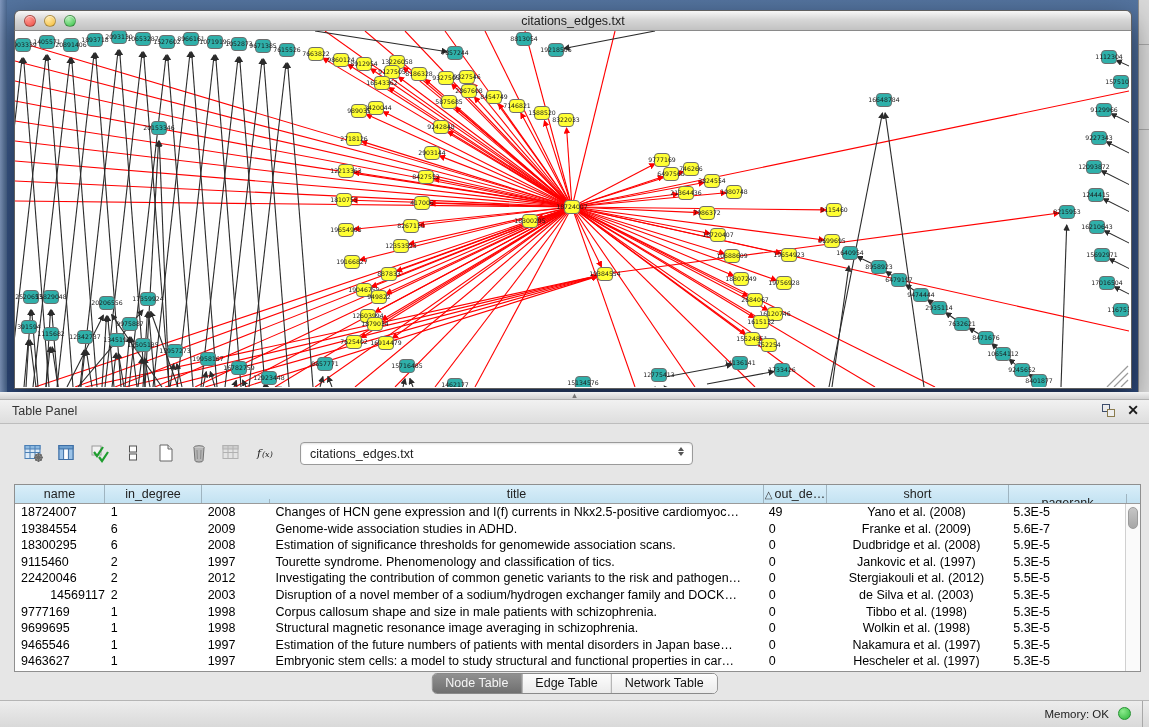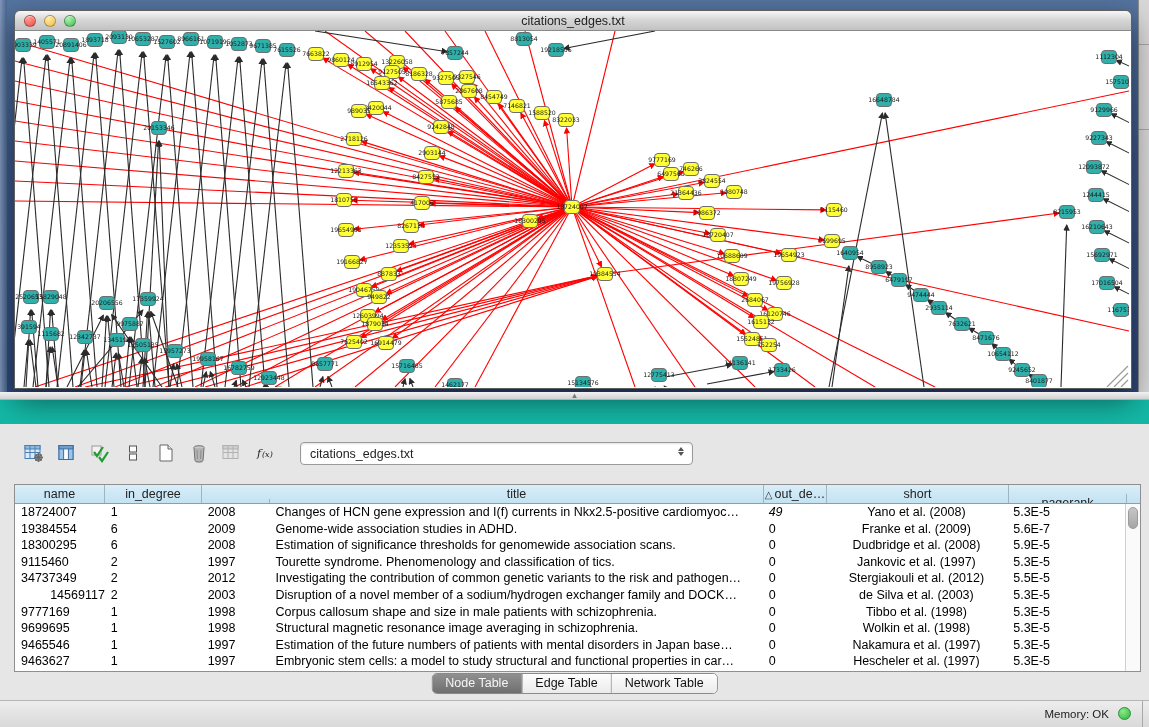--- a/index.html
+++ b/index.html
@@ -1,18 +1,18 @@
 <!DOCTYPE html>
 <html><head>
 <meta charset="utf-8">
 <style>
   * { margin:0; padding:0; box-sizing:border-box; }
   html,body { background:#555; }
   .screen { position:relative; width:1149px; height:727px; overflow:hidden;
-            font-family:"Liberation Sans",sans-serif; background:#14b8a6; }
+            font-family:"Liberation Sans",sans-serif; background:#c4b5fd; }
 
   
   .desktop { position:absolute; left:0; top:0; width:1149px; height:392px;
              background:linear-gradient(180deg,#54749f 0%,#3c5a8d 40%,#2e4a7c 100%); }
   .desktop-left-edge { position:absolute; left:0; top:0; width:7px; height:392px;
              background:linear-gradient(90deg,#8097bd,#4a678f); }
   .bg-strip { position:absolute; right:0; top:0; width:11px; height:392px;
               background:#d8d8d8; border-left:1px solid #8e8e8e; }
   .bg-strip .seg { border-bottom:1px solid #a8a8a8; }
 
@@ -797,20 +797,30 @@
           </g>
         </svg>
       </div>
     </div>
   </div>
 
   <div class="splitter">
     <span class="grip">▴</span>
   </div>
 
+  <div class="panel-header">
+    <span class="ptitle">Table Panel</span>
+    <span class="hdr-icons">
+      <span class="float-ic">
+          <span class="sq1"></span>
+          <span class="sq2"></span>
+        </span>
+      <span class="close-ic">✕</span>
+    </span>
+  </div>
 
   <div class="panel-body">
     <div class="toolbar" id="toolbar">
         <button class="tb-btn">
           <svg width="20" height="20" viewBox="0 0 20 20">
     <rect x="1" y="2.5" width="15" height="13" fill="#dceaf7" stroke="#4a7fb5"></rect>
     <rect x="1" y="2.5" width="15" height="3.5" fill="#8db9e0" stroke="#4a7fb5"></rect>
     <line x1="6" y1="2.5" x2="6" y2="15.5" stroke="#4a7fb5"></line>
     <line x1="11" y1="2.5" x2="11" y2="15.5" stroke="#4a7fb5"></line>
     <line x1="1" y1="9.5" x2="16" y2="9.5" stroke="#4a7fb5"></line>
@@ -892,21 +902,21 @@
           <div class="th" style="width: 63px;"><span class="sort">△</span>out_de…</div>
           <div class="th" style="width: 182px;">short</div>
           <div class="th" style="width: 118px; margin-top: 9px;">pagerank</div>
         </div>
       <div class="tbody" id="tbody">
           <div class="tr">
             <div class="td" style="width: 90px;">18724007</div>
             <div class="td" style="width: 97px;">1</div>
             <div class="td" style="width: 68px;">2008</div>
             <div class="td" style="width: 494px;">Changes of HCN gene expression and I(f) currents in Nkx2.5-positive cardiomyoc…</div>
-            <div class="td" style="width: 63px; font-style: italic;">49</div>
+            <div class="td" style="width: 63px;">49</div>
             <div class="td center" style="width: 182px;">Yano et al. (2008)</div>
             <div class="td" style="width: 118px;">5.3E-5</div>
           </div>
           <div class="tr">
             <div class="td" style="width: 90px;">19384554</div>
             <div class="td" style="width: 97px;">6</div>
             <div class="td" style="width: 68px;">2009</div>
             <div class="td" style="width: 494px;">Genome-wide association studies in ADHD.</div>
             <div class="td" style="width: 63px;">0</div>
             <div class="td center" style="width: 182px;">Franke et al. (2009)</div>
@@ -924,21 +934,21 @@
           <div class="tr">
             <div class="td" style="width: 90px;">9115460</div>
             <div class="td" style="width: 97px;">2</div>
             <div class="td" style="width: 68px;">1997</div>
             <div class="td" style="width: 494px;">Tourette syndrome. Phenomenology and classification of tics.</div>
             <div class="td" style="width: 63px;">0</div>
             <div class="td center" style="width: 182px;">Jankovic et al. (1997)</div>
             <div class="td" style="width: 118px;">5.3E-5</div>
           </div>
           <div class="tr">
-            <div class="td" style="width: 90px;">34737349</div>
+            <div class="td" style="width: 90px;">22420046</div>
             <div class="td" style="width: 97px;">2</div>
             <div class="td" style="width: 68px;">2012</div>
             <div class="td" style="width: 494px;">Investigating the contribution of common genetic variants to the risk and pathogen…</div>
             <div class="td" style="width: 63px;">0</div>
             <div class="td center" style="width: 182px;">Stergiakouli et al. (2012)</div>
             <div class="td" style="width: 118px;">5.5E-5</div>
           </div>
           <div class="tr">
             <div class="td" style="width: 90px; text-align: right;">14569117</div>
             <div class="td" style="width: 97px;">2</div>

